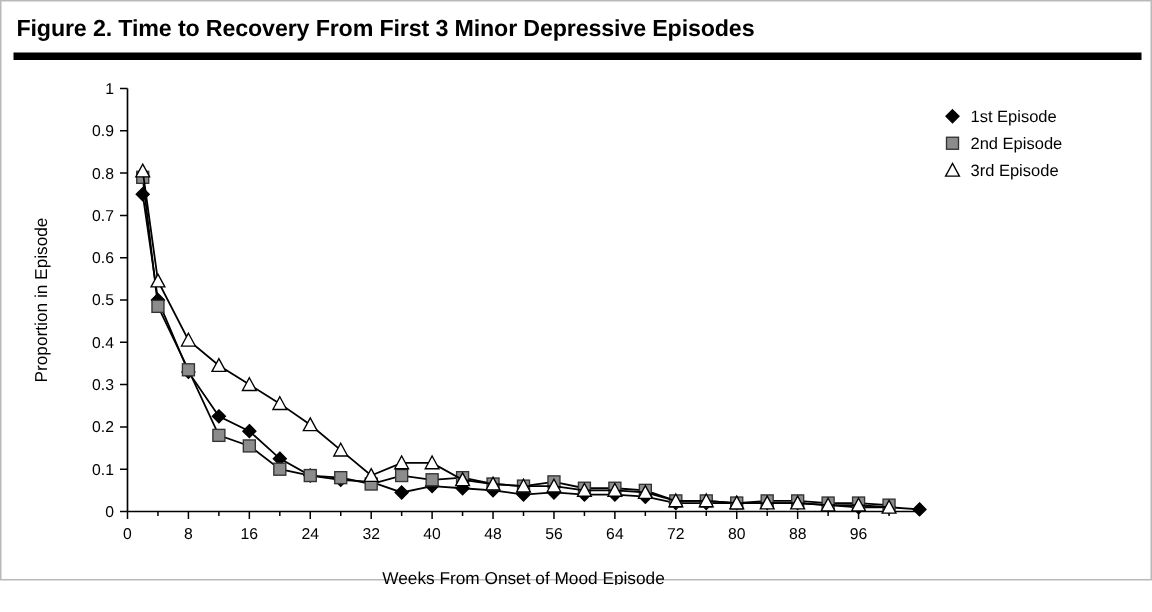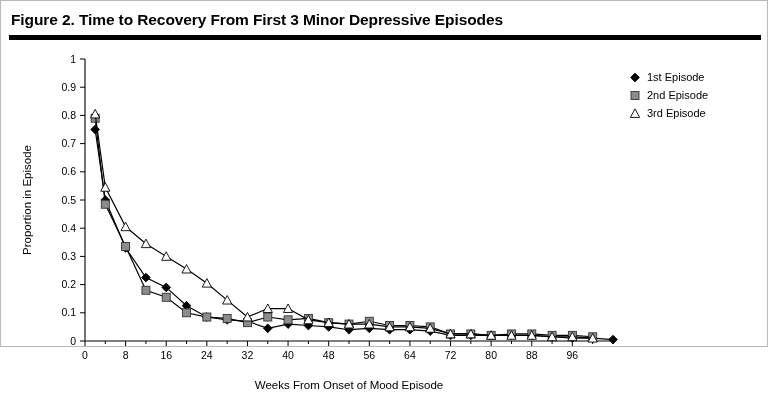--- a/index.html
+++ b/index.html
@@ -6,21 +6,21 @@
   body{
     width:768px;height:408px;
     background:#ffffff;
     font-family:"Liberation Sans", sans-serif;
     color:#000;
     overflow:hidden;
     position:relative;
   }
   #figure{
     position:absolute;
-    left:0;top:0;width:768px;height:347px;
+    left:0;top:0;width:768px;height:387px;
     border:1px solid #b9b9b9;
     box-sizing:border-box;
     background:#fff;
   }
   #title{
     position:absolute;
     left:10px;top:10px;
     font-size:15.5px;
     font-weight:bold;
     letter-spacing:-0.1px;

